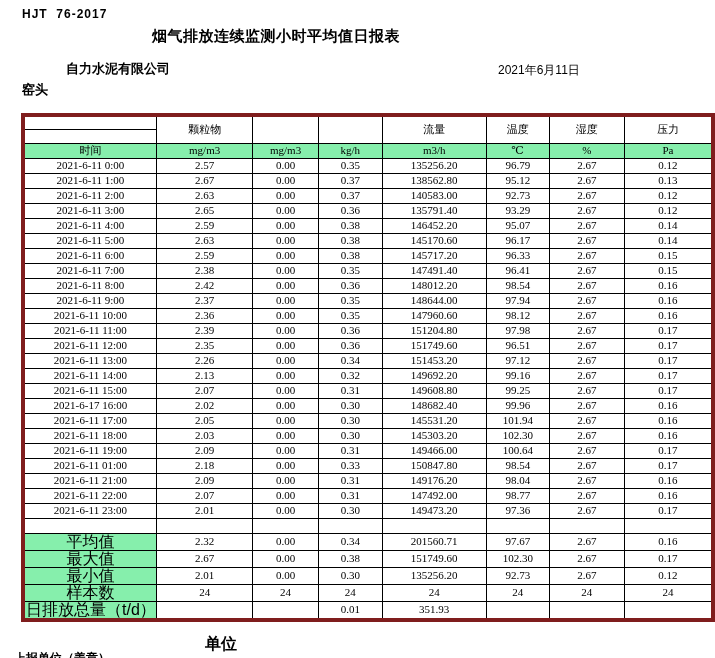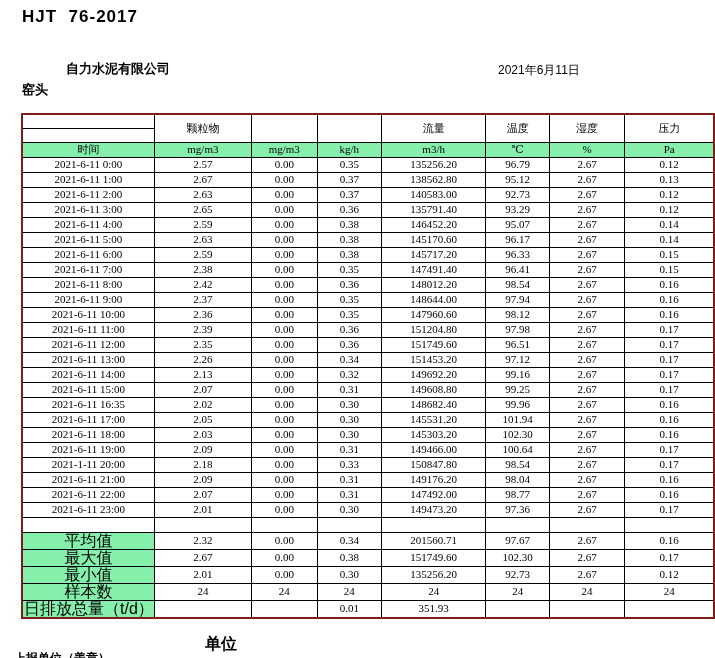--- a/index.html
+++ b/index.html
@@ -2,33 +2,33 @@
 <html><head>
 <meta charset="utf-8">
 <style>
   html,body { margin:0; padding:0; background:#ffffff; }
   .page {
     position:relative; width:715px; height:658px; background:#ffffff;
     font-family:"Liberation Sans","DejaVu Sans",sans-serif; color:#000;
     overflow:hidden;
   }
   .abs { position:absolute; white-space:nowrap; }
-  .std-code { left:22px; top:7px; font-size:17px; font-weight:bold; white-space:pre; letter-spacing:1px; }
+  .std-code { left:22px; top:7px; font-size:12px; font-weight:bold; white-space:pre; letter-spacing:1px; }
   .title { left:152px; top:27px; font-size:15px; font-weight:bold; letter-spacing:0.5px; }
   .company { left:22px; top:60px; font-size:13px; font-weight:bold;margin-left:44px; }
   .date { left:498px; top:62px; font-size:12px; }
   .location { left:22px; top:81px; font-size:13px; font-weight:bold; }
   .note { left:14px; top:616px; font-size:12px; font-weight:bold; }
   .report-unit { left:14px; top:634px; font-size:12px; font-weight:bold;margin-top:16px; }
   .unit-label { left:205px; top:634px; font-size:16px; font-weight:bold; }
 
   table.report {
     position:absolute; left:21px; top:113px;
     border-collapse:collapse; table-layout:fixed;
-    border:2px solid #7f1d1d;
+    border:4px solid #7f1d1d;
     font-family:"Liberation Serif","DejaVu Serif",serif;
   }
   table.report td {
     border:1px solid #000; padding:0; margin:0;
     font-size:11px; line-height:1; text-align:center;
     overflow:hidden; white-space:nowrap; vertical-align:middle;
   }
   td.grp { font-family:"Liberation Sans","DejaVu Sans",sans-serif; font-size:12px; }
   tr.h14 { height:14px; }
   tr.h15 { height:15px; }
@@ -41,20 +41,21 @@
   tbody[data-name="table-summary-rows"] tr:last-child td.sum-label {
     text-align:left; padding-left:1px;
   }
 </style>
 </head>
 <body>
 
 <div class="page" data-name="report-page">
 
   <div class="abs std-code" data-name="standard-code">HJT  76-2017</div>
+  <div class="abs title" data-name="report-title">烟气排放连续监测小时平均值日报表</div>
   <div class="abs company" data-name="company-name">自力水泥有限公司</div>
   <div class="abs date" data-name="report-date">2021年6月11日</div>
   <div class="abs location" data-name="stack-location">窑头</div>
 
   <table class="report" data-name="report-table">
     <colgroup>
       <col style="width:113px">
         <col style="width:98px">
         <col style="width:66px">
         <col style="width:65px">
@@ -243,21 +244,21 @@
           <td data-name="cell-time">2021-6-11 15:00</td>
           <td data-name="cell-value">2.07</td>
           <td data-name="cell-value">0.00</td>
           <td data-name="cell-value">0.31</td>
           <td data-name="cell-value">149608.80</td>
           <td data-name="cell-value">99.25</td>
           <td data-name="cell-value">2.67</td>
           <td data-name="cell-value">0.17</td>
         </tr>
         <tr class="h15" data-name="table-row">
-          <td data-name="cell-time">2021-6-11 16:35</td>
+          <td data-name="cell-time">2021-6-17 16:00</td>
           <td data-name="cell-value">2.02</td>
           <td data-name="cell-value">0.00</td>
           <td data-name="cell-value">0.30</td>
           <td data-name="cell-value">148682.40</td>
           <td data-name="cell-value">99.96</td>
           <td data-name="cell-value">2.67</td>
           <td data-name="cell-value">0.16</td>
         </tr>
         <tr class="h15" data-name="table-row">
           <td data-name="cell-time">2021-6-11 17:00</td>
@@ -283,21 +284,21 @@
           <td data-name="cell-time">2021-6-11 19:00</td>
           <td data-name="cell-value">2.09</td>
           <td data-name="cell-value">0.00</td>
           <td data-name="cell-value">0.31</td>
           <td data-name="cell-value">149466.00</td>
           <td data-name="cell-value">100.64</td>
           <td data-name="cell-value">2.67</td>
           <td data-name="cell-value">0.17</td>
         </tr>
         <tr class="h15" data-name="table-row">
-          <td data-name="cell-time">2021-1-11 20:00</td>
+          <td data-name="cell-time">2021-6-11 01:00</td>
           <td data-name="cell-value">2.18</td>
           <td data-name="cell-value">0.00</td>
           <td data-name="cell-value">0.33</td>
           <td data-name="cell-value">150847.80</td>
           <td data-name="cell-value">98.54</td>
           <td data-name="cell-value">2.67</td>
           <td data-name="cell-value">0.17</td>
         </tr>
         <tr class="h15" data-name="table-row">
           <td data-name="cell-time">2021-6-11 21:00</td>

